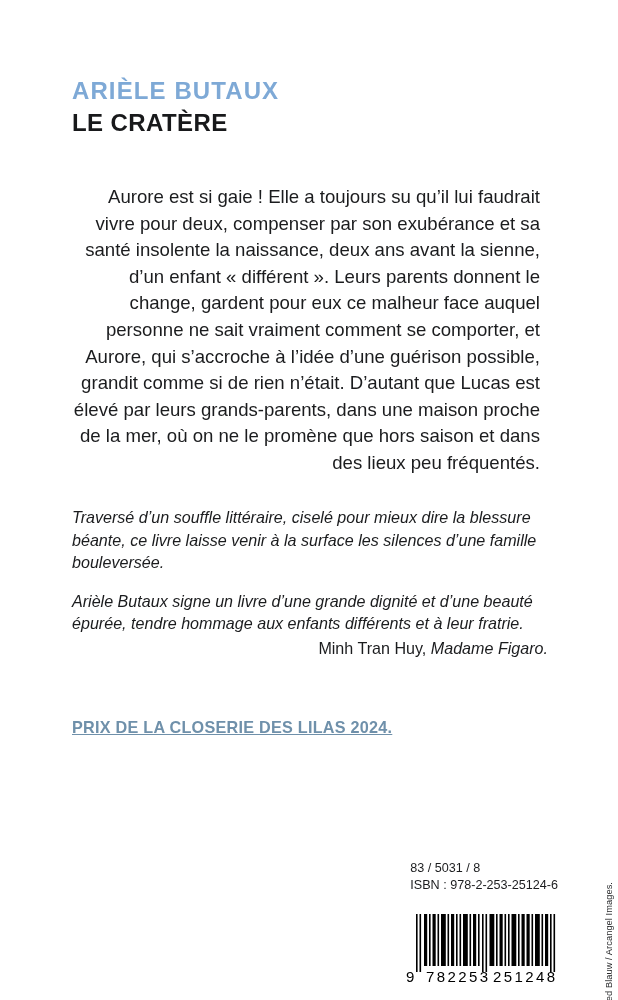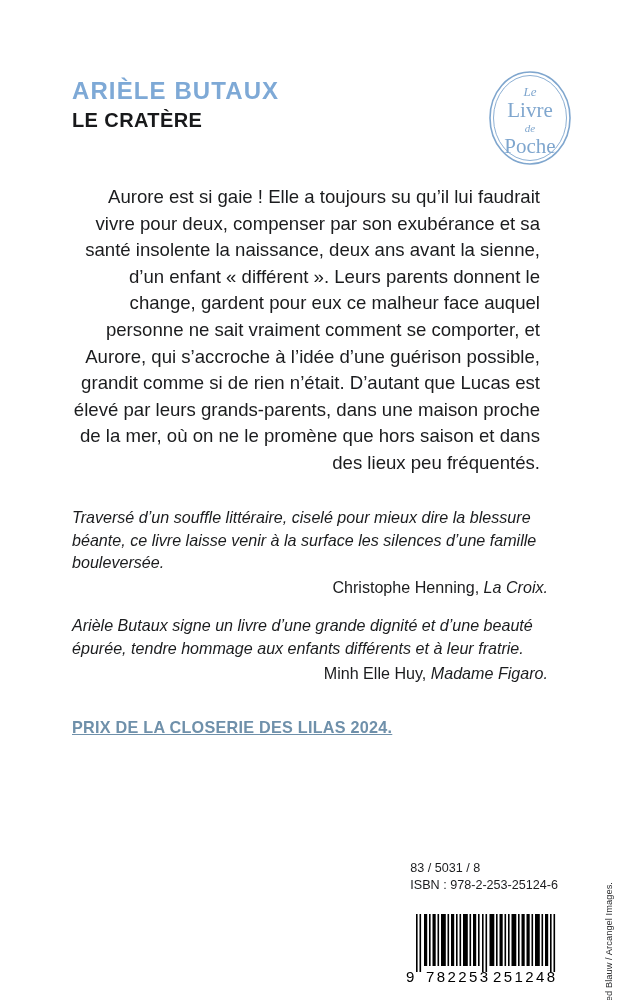--- a/index.html
+++ b/index.html
@@ -32,21 +32,21 @@
     color: #7EA9D6;
     font-size: 24px;
     font-weight: bold;
     letter-spacing: 1.1px;
     line-height: 1.12;
     margin: 0;
     white-space: nowrap;
   }
   .title {
     color: #18191b;
-    font-size: 20px;
+    font-size: 24px;
     font-weight: bold;
     letter-spacing: 0.4px;
     line-height: 1.15;
     margin: 4px 0 0 0;
     white-space: nowrap;
   }
 
   
   .logo {
     position: absolute;
@@ -146,47 +146,33 @@
 </head>
 <body>
 
 <div class="cover">
 
   <div class="header">
     <p class="author">ARIÈLE BUTAUX</p>
     <p class="title">LE CRATÈRE</p>
   </div>
 
-  <div class="logo">
-    <svg viewBox="0 0 92 104" width="92" height="104" aria-hidden="true">
-      <ellipse cx="46" cy="50" rx="40" ry="46" fill="none" stroke="#7FA6CE" stroke-width="1.6"></ellipse>
-      <ellipse cx="46" cy="50" rx="36.5" ry="42.5" fill="none" stroke="#7FA6CE" stroke-width="0.9"></ellipse>
-      <text x="46" y="28" font-family="'Liberation Serif', serif" font-style="italic" font-size="13" fill="#7FA6CE" text-anchor="middle">Le</text>
-      <text x="46" y="49" font-family="'Liberation Serif', serif" font-size="21" fill="#7FA6CE" text-anchor="middle">Livre</text>
-      <text x="46" y="64" font-family="'Liberation Serif', serif" font-style="italic" font-size="11" fill="#7FA6CE" text-anchor="middle">de</text>
-      <text x="46" y="85" font-family="'Liberation Serif', serif" font-size="21" fill="#7FA6CE" text-anchor="middle">Poche</text>
-    </svg>
-  </div>
 
   <p class="blurb">Aurore est si gaie ! Elle a toujours su qu’il lui faudrait vivre pour deux, compenser par son exubérance et sa santé insolente la naissance, deux ans avant la sienne, d’un enfant « différent ». Leurs parents donnent le change, gardent pour eux ce malheur face auquel personne ne sait vraiment comment se comporter, et Aurore, qui s’accroche à l’idée d’une guérison possible, grandit comme si de rien n’était. D’autant que Lucas est élevé par leurs grands-parents, dans une maison proche de la mer, où on ne le promène que hors saison et dans des lieux peu fréquentés.</p>
 
   <div class="quotes">
 
     <div class="quote-block">
       <p class="quote-text">Traversé d’un souffle littéraire, ciselé pour mieux dire la blessure béante, ce livre laisse venir à la surface les silences d’une famille bouleversée.</p>
-      <p class="quote-source">
-        <span>Christophe Henning,</span>
-        <span class="pub">La Croix.</span>
-      </p>
     </div>
 
     <div class="quote-block">
       <p class="quote-text">Arièle Butaux signe un livre d’une grande dignité et d’une beauté épurée, tendre hommage aux enfants différents et à leur fratrie.</p>
       <p class="quote-source">
-        <span>Minh Elle Huy,</span>
+        <span>Minh Tran Huy,</span>
         <span class="pub">Madame Figaro.</span>
       </p>
     </div>
 
   </div>
 
   <p class="prize">PRIX DE LA CLOSERIE DES LILAS 2024.</p>
 
   <div class="credit">Couverture : Studio LGF. © AnnaSivak / iStock. Goed Blauw / Arcangel Images.</div>
 

